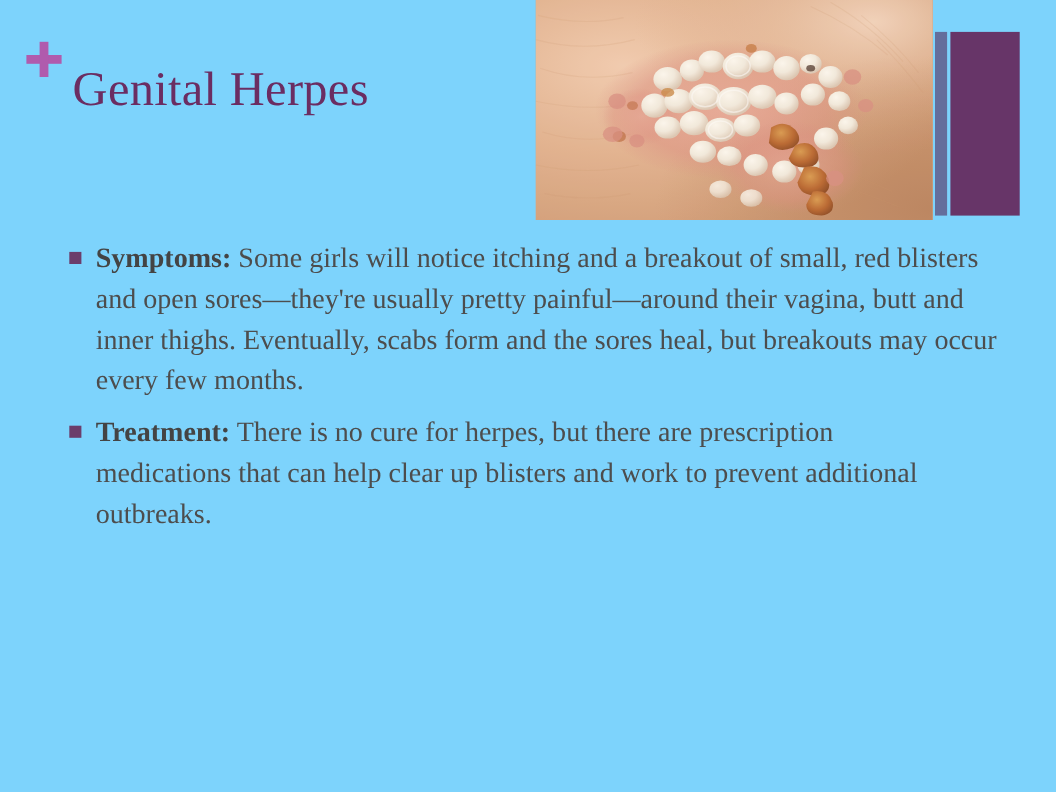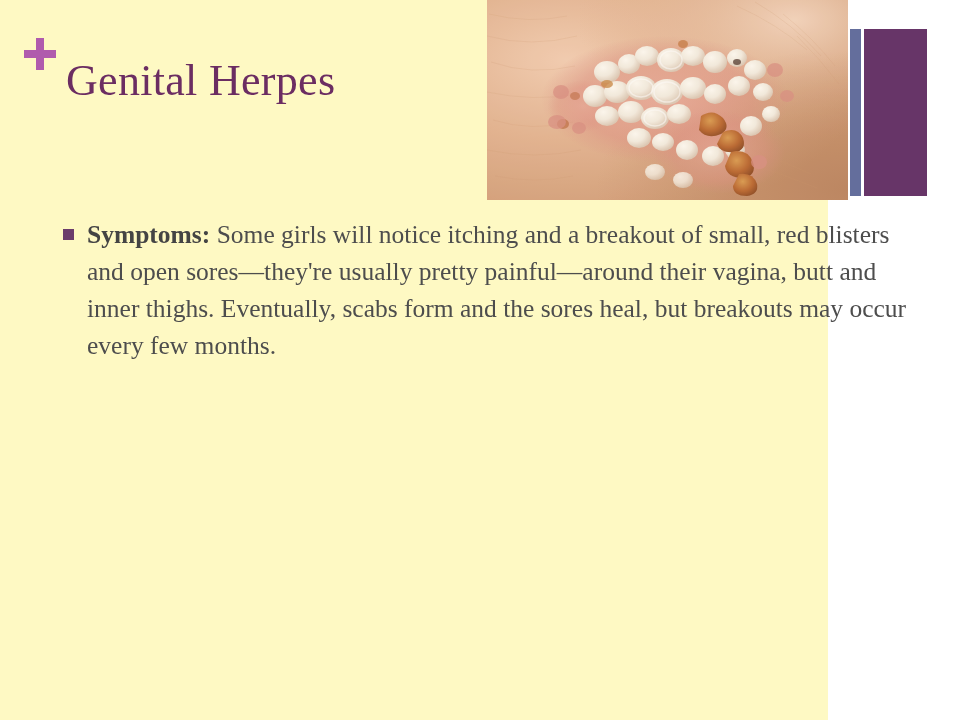--- a/index.html
+++ b/index.html
@@ -12,23 +12,23 @@
     width: 960px;
     height: 720px;
     overflow: hidden;
     font-family: "Liberation Serif", "DejaVu Serif", serif;
     position: relative;
   }
 
   .slide {
     position: absolute;
     left: 0; top: 0;
-    width: 828px;
+    width: 960px;
     height: 720px;
-    background: #fef9c3;
+    background: #7dd3fc;
   }
 
   
   .deco-bar {
     position: absolute;
     left: 850px;
     top: 29px;
     width: 11px;
     height: 167px;
     background: #646e9c;
@@ -256,15 +256,19 @@
 
   <h1 class="title">Genital Herpes</h1>
 
   <div class="body-area">
 
     <div class="bullet-row b1">
       <span class="bullet-mark"></span>
       <span class="bullet-text"><span class="lead">Symptoms:</span><span> Some girls will notice itching and a breakout of small, red blisters and open sores—they're usually pretty painful—around their vagina, butt and inner thighs. Eventually, scabs form and the sores heal, but breakouts may occur every few months.</span></span>
     </div>
 
+    <div class="bullet-row b2">
+      <span class="bullet-mark"></span>
+      <span class="bullet-text"><span class="lead">Treatment:</span><span> There is no cure for herpes, but there are prescription medications that can help clear up blisters and work to prevent additional outbreaks.</span></span>
+    </div>
 
   </div>
 </div>
 
 </body></html>

